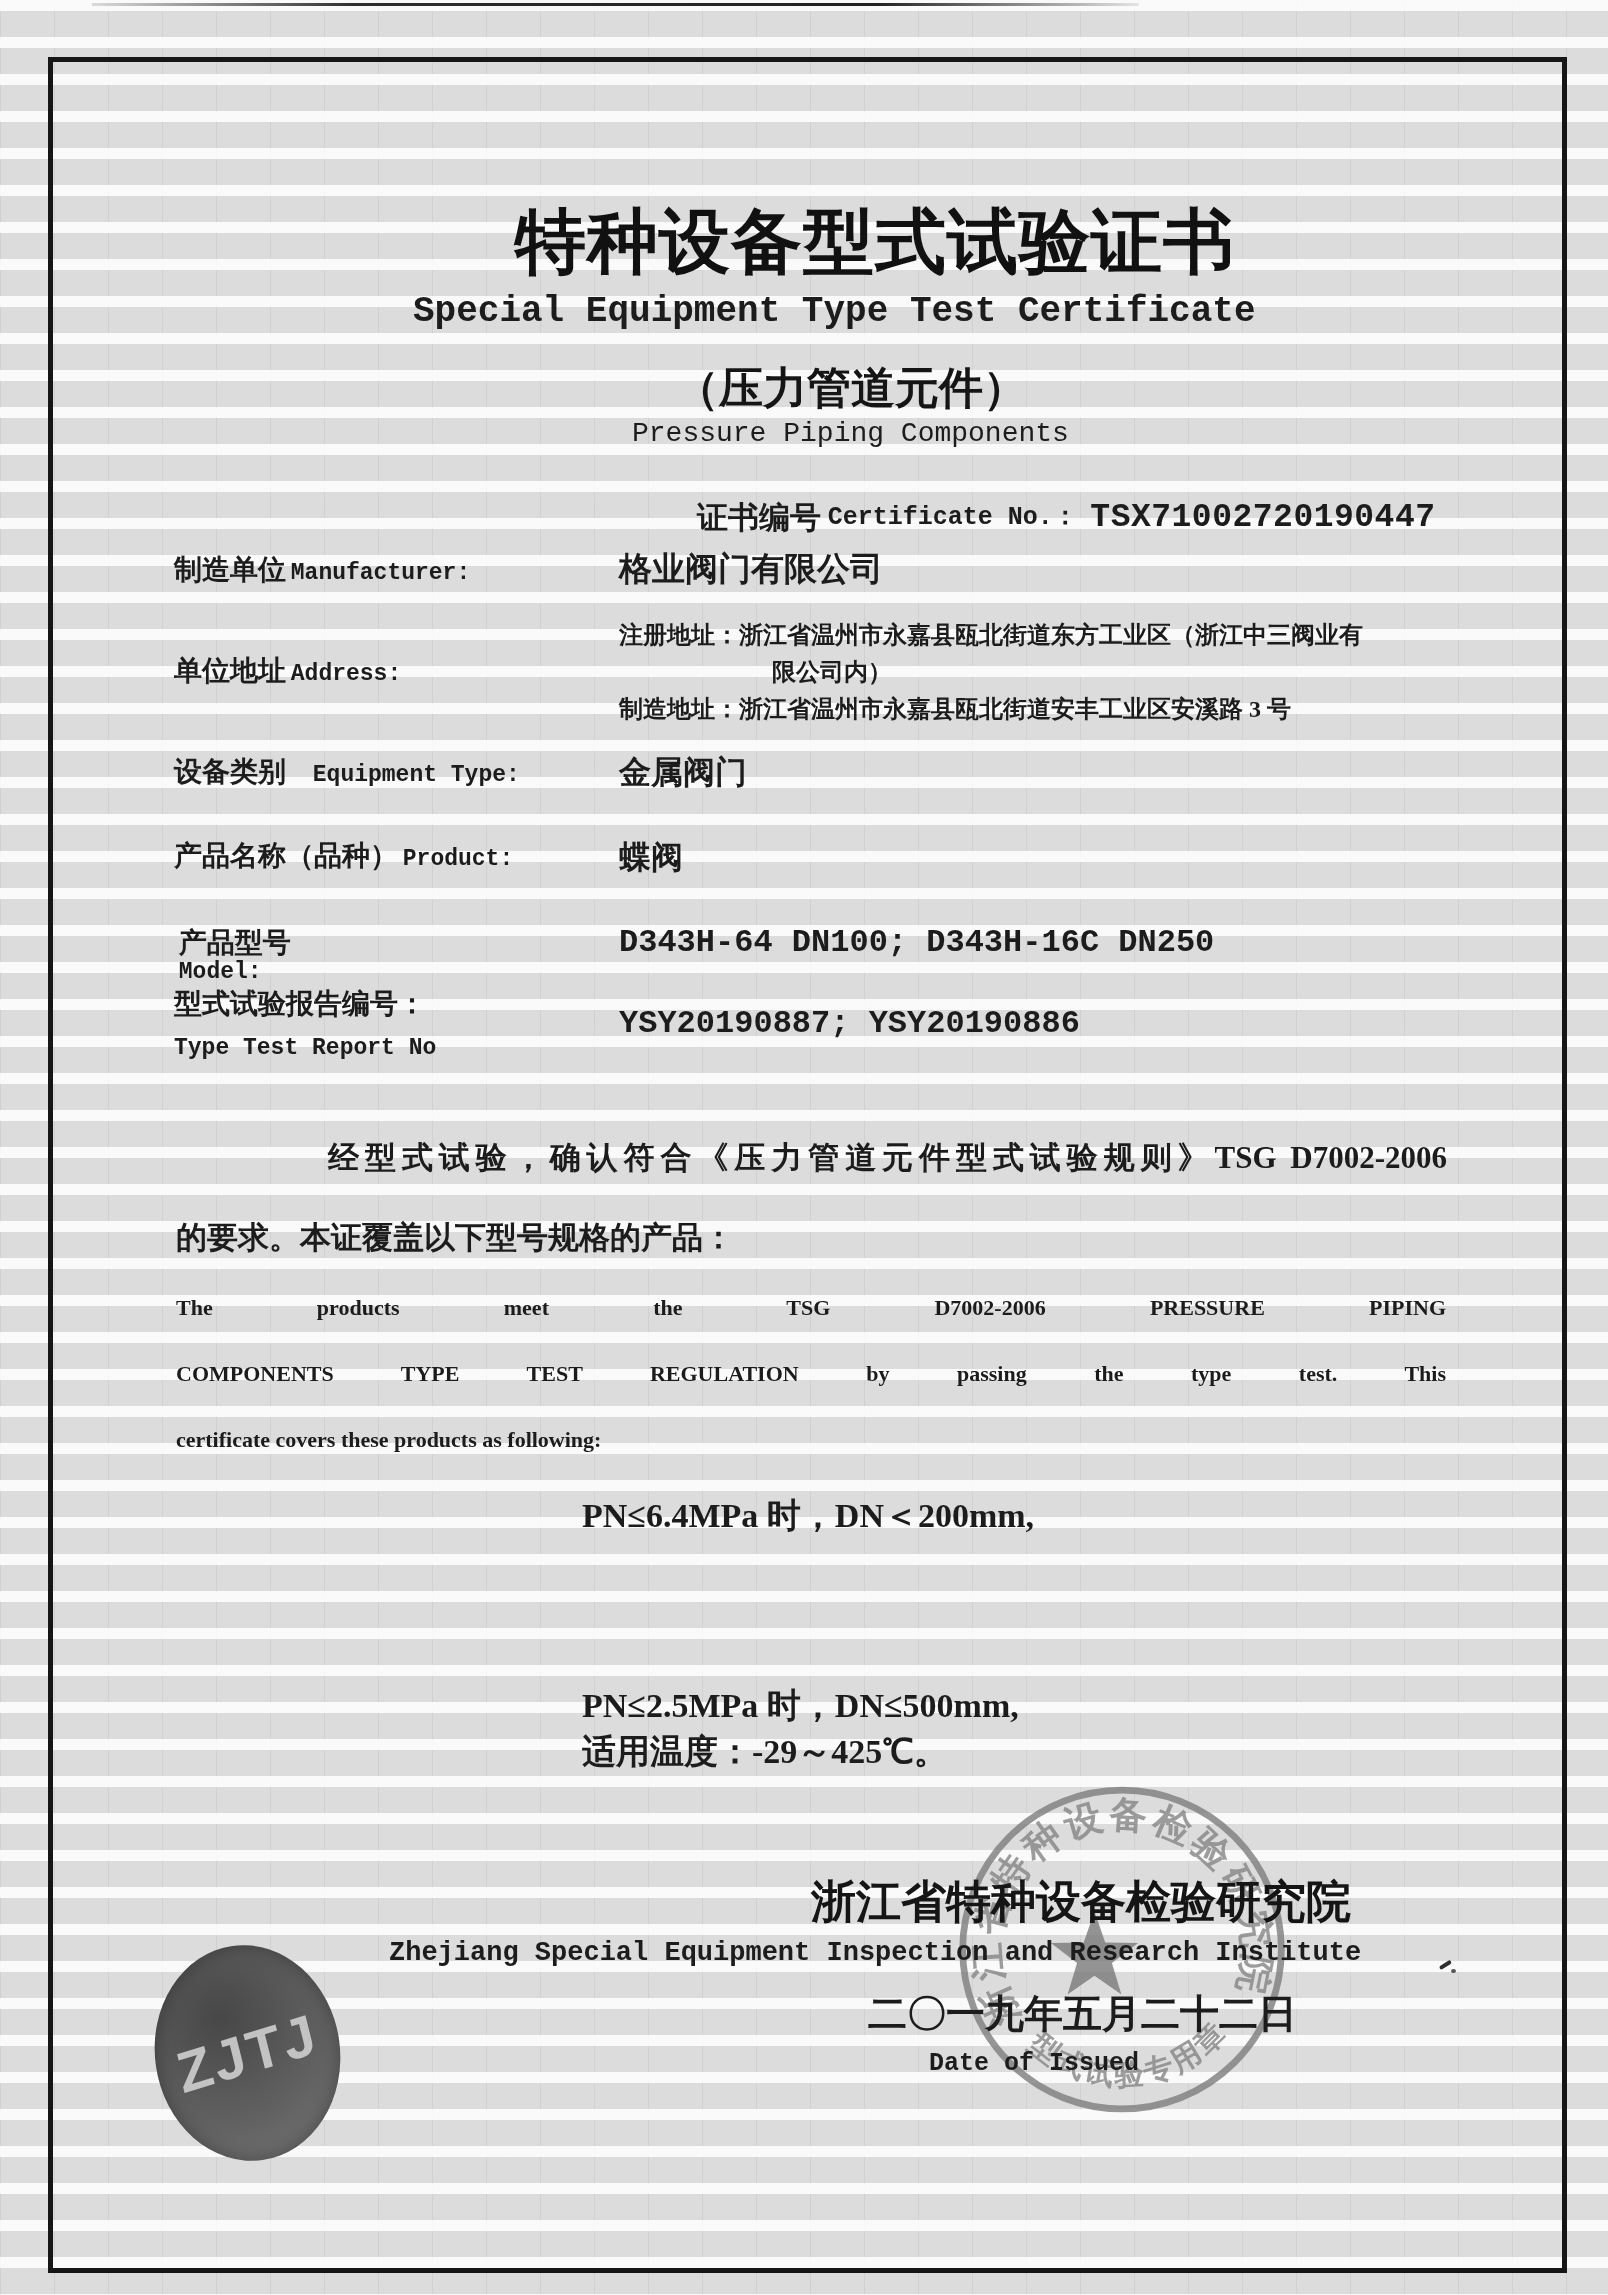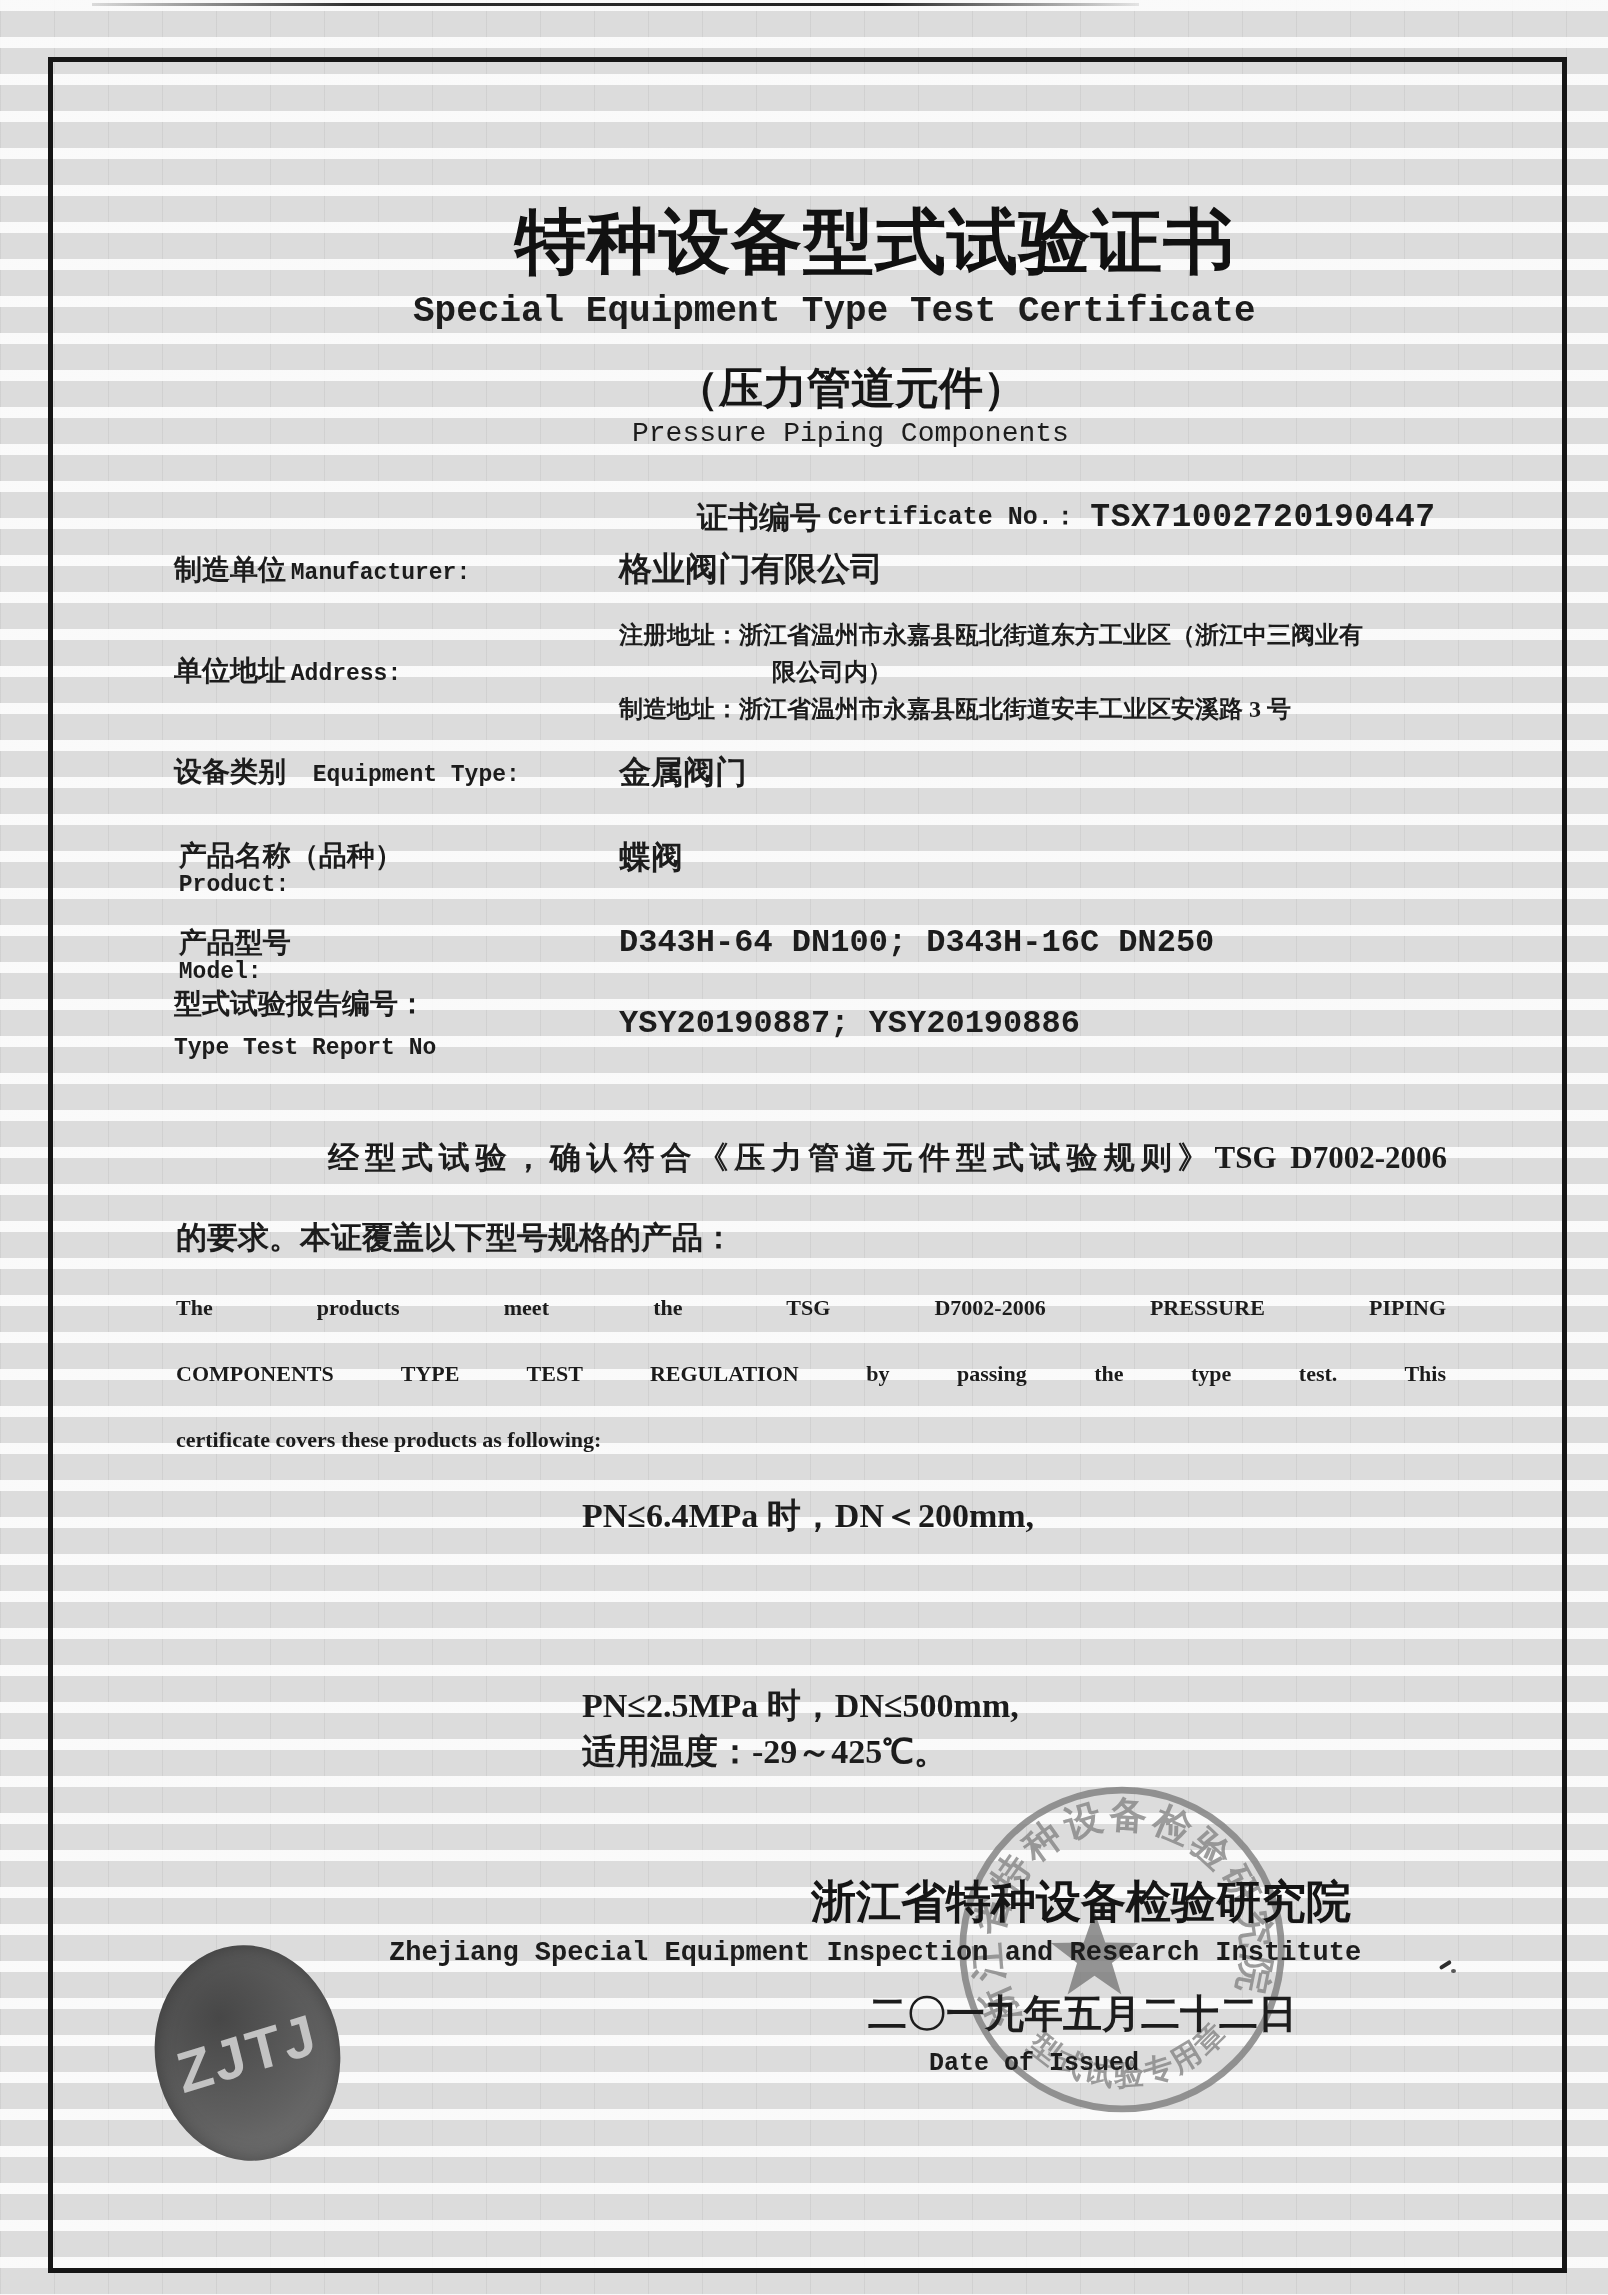--- a/index.html
+++ b/index.html
@@ -41,21 +41,21 @@
   .certno .l-en { font-size: 25px; font-weight: 700; margin-left: 6.8px; }
   .certno .val  { font-size: 33px; font-weight: 700; margin-left: 12.5px; letter-spacing: 0.5px; }
 
   .lab { left: 174px; display: flex; align-items: baseline; }
   .lab .l-cn { font-size: 28px; font-weight: 600; }
   .lab .l-en { font-size: 23px; font-weight: 700; margin-left: 4.8px; }
 
   .lab-manufacturer { top: 554px; }
   .lab-address      { top: 655px; }
   .lab-equipment    { top: 756px; gap: 22px; }
-  .lab-product      { top: 840px; flex-direction: column; }
+  .lab-product      { top: 840px; }
   .lab-model        { top: 927px; flex-direction: column; }
   .lab-reportno     { top: 988px; }
   .lab-reportno-en  { left: 174px; top: 1035px; font-size: 23px; font-weight: 700; }
 
   .val-manufacturer { left: 619px; top: 551px; font-size: 33px; font-weight: 800; }
   .val-addr1        { left: 619px; top: 622px; font-size: 24px; font-weight: 600; }
   .val-addr2        { left: 772px; top: 659px; font-size: 24px; font-weight: 600; }
   .val-addr3        { left: 619px; top: 696px; font-size: 24px; font-weight: 600; }
   .val-equipment    { left: 619px; top: 754px; font-size: 32px; font-weight: 800; }
   .val-product      { left: 619px; top: 839px; font-size: 32px; font-weight: 800; }

